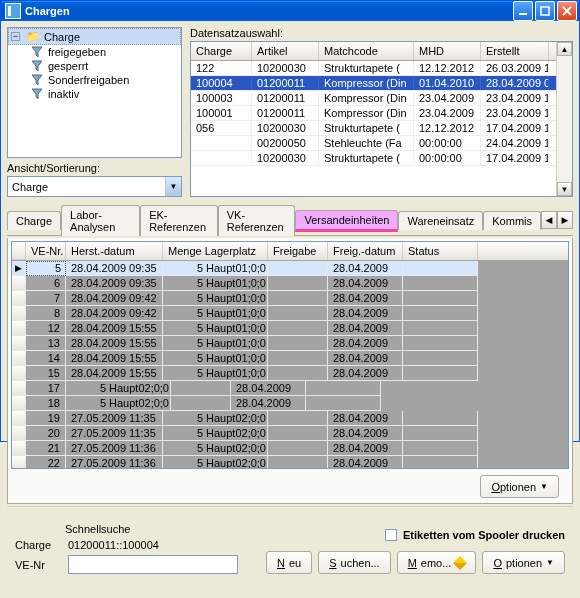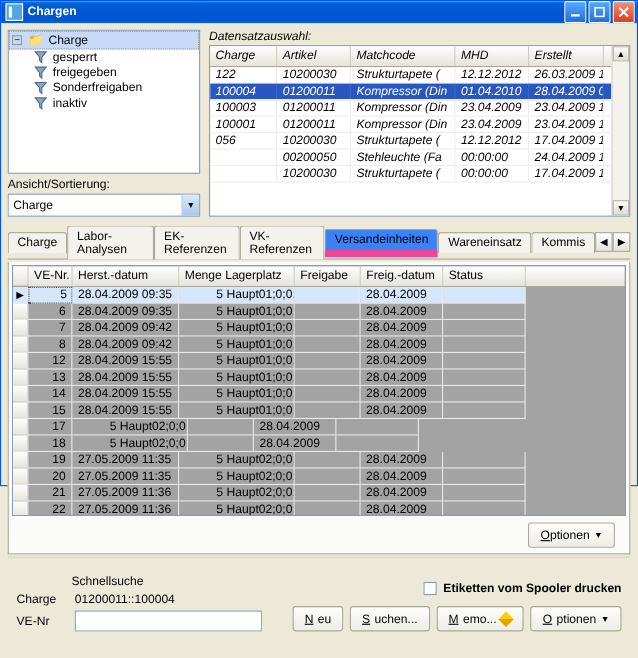--- a/index.html
+++ b/index.html
@@ -18,35 +18,35 @@
   .lbl { font-size:11px; margin-bottom:2px; }
   .treebox { flex:1; background:#fff; border:1px solid #7f9db9; overflow:auto; }
   .treeitem { display:flex; align-items:center; padding:1px 2px; gap:4px; }
   .treeitem.sel { background:#c7dbf9; border:1px dotted #999; }
   .indent { display:inline-block; width:16px; }
   .glyph { width:14px; display:inline-flex; justify-content:center; }
   .expander { width:9px; height:9px; border:1px solid #999; display:inline-flex; align-items:center; justify-content:center; font-size:9px; line-height:7px; margin-right:2px;}
   .field { display:flex; align-items:center; border:1px solid #7f9db9; background:#fff; height:21px; }
   .field input { flex:1; border:none; outline:none; padding:2px 4px; font-size:11px; }
   .field .ddbtn { width:16px; height:19px; border-left:1px solid #b0c4de; display:flex; align-items:center; justify-content:center; background:linear-gradient(#dbeaf9,#abc9e9); }
-  .right { flex:1; display:flex; flex-direction:column;font-style:italic; }
+  .right { flex:1; display:flex; flex-direction:column; }
   .gridwrap { flex:1; border:1px solid #7f9db9; background:#fff; display:flex; flex-direction:column; overflow:hidden;}
   .ghead { display:flex; background:linear-gradient(#fefefe,#e5e3db); border-bottom:1px solid #aca899; }
   .ghead > div { padding:3px 5px; border-right:1px solid #d0ccc0; white-space:nowrap; overflow:hidden; }
   .gbody { flex:1; overflow:auto; }
   .grow { display:flex; border-bottom:1px solid #eee; }
   .grow > div { padding:1px 5px; border-right:1px solid #eee; white-space:nowrap; overflow:hidden; }
   .grow.sel { background:#2957c1; color:#fff; }
   .grow.sel > div{ border-right-color:#3a66c8; }
   .scrollcap { width:16px; background:#efefef; border-left:1px solid #d0ccc0; display:flex; flex-direction:column; }
   .scrollbtn { height:14px; background:linear-gradient(#fefefe,#dedad0); border:1px solid #b6b2a6; display:flex; align-items:center; justify-content:center; font-size:8px; }
   .scrolltrack { flex:1; background:#f4f2ed; }
   .tabsbar { display:flex; align-items:center; border-bottom:1px solid #aca899; margin-top:6px;}
   .tabsbar .tab { border:1px solid #aca899; border-bottom:none; background:#f4f2ec; padding:3px 8px; margin-right:0px; margin-bottom:-1px; border-radius:3px 3px 0 0; }
-  .tabsbar .tab.active { background:#3b82f6; border-bottom:7px solid #ec4899; }
+  .tabsbar .tab.active { background:#f0abfc; border-bottom:3px solid #ec4899; }
   .tabsbar .navbtns { display:flex; margin-left:auto; }
   .tabsbar .nbtn { width:16px; height:18px; border:1px solid #aca899; background:linear-gradient(#fefefe,#e5e3db); display:flex; align-items:center; justify-content:center; font-size:9px; }
   .tabpanel { border:1px solid #aca899; border-top:none; background:#fbfbf9; padding:3px; height:266px; display:flex; flex-direction:column; }
   .grid2 { flex:1; border:1px solid #7f9db9; background:#a3a3a3; display:flex; flex-direction:column; overflow:hidden; }
   .g2head { display:flex; background:linear-gradient(#fefefe,#e5e3db); border-bottom:1px solid #aca899; }
   .g2head > div { padding:3px 5px; border-right:1px solid #d0ccc0; white-space:nowrap; overflow:hidden; }
   .g2body { flex:1; overflow:auto; }
   .g2row { display:flex; }
   .g2row > div { padding:1px 5px; border-right:1px solid #e8e8e8; border-bottom:1px solid #e8e8e8; white-space:nowrap; overflow:hidden; }
   .g2row.sel > div { background:#d6e6fb; }
@@ -103,30 +103,30 @@
             <span>Charge</span>
           </div>
           <div id="tree-children">
               <div class="treeitem">
                 <span class="indent"></span>
                 <span class="glyph">
                   <svg width="12" height="12" viewBox="0 0 12 12">
                     <path d="M1 1h10L7 6v5L5 9V6z" fill="#8aa7c4" stroke="#4a6b8a"></path>
                   </svg>
                 </span>
-                <span>gesperrt</span>
+                <span>freigegeben</span>
               </div>
               <div class="treeitem">
                 <span class="indent"></span>
                 <span class="glyph">
                   <svg width="12" height="12" viewBox="0 0 12 12">
                     <path d="M1 1h10L7 6v5L5 9V6z" fill="#8aa7c4" stroke="#4a6b8a"></path>
                   </svg>
                 </span>
-                <span>freigegeben</span>
+                <span>gesperrt</span>
               </div>
               <div class="treeitem">
                 <span class="indent"></span>
                 <span class="glyph">
                   <svg width="12" height="12" viewBox="0 0 12 12">
                     <path d="M1 1h10L7 6v5L5 9V6z" fill="#8aa7c4" stroke="#4a6b8a"></path>
                   </svg>
                 </span>
                 <span>Sonderfreigaben</span>
               </div>

